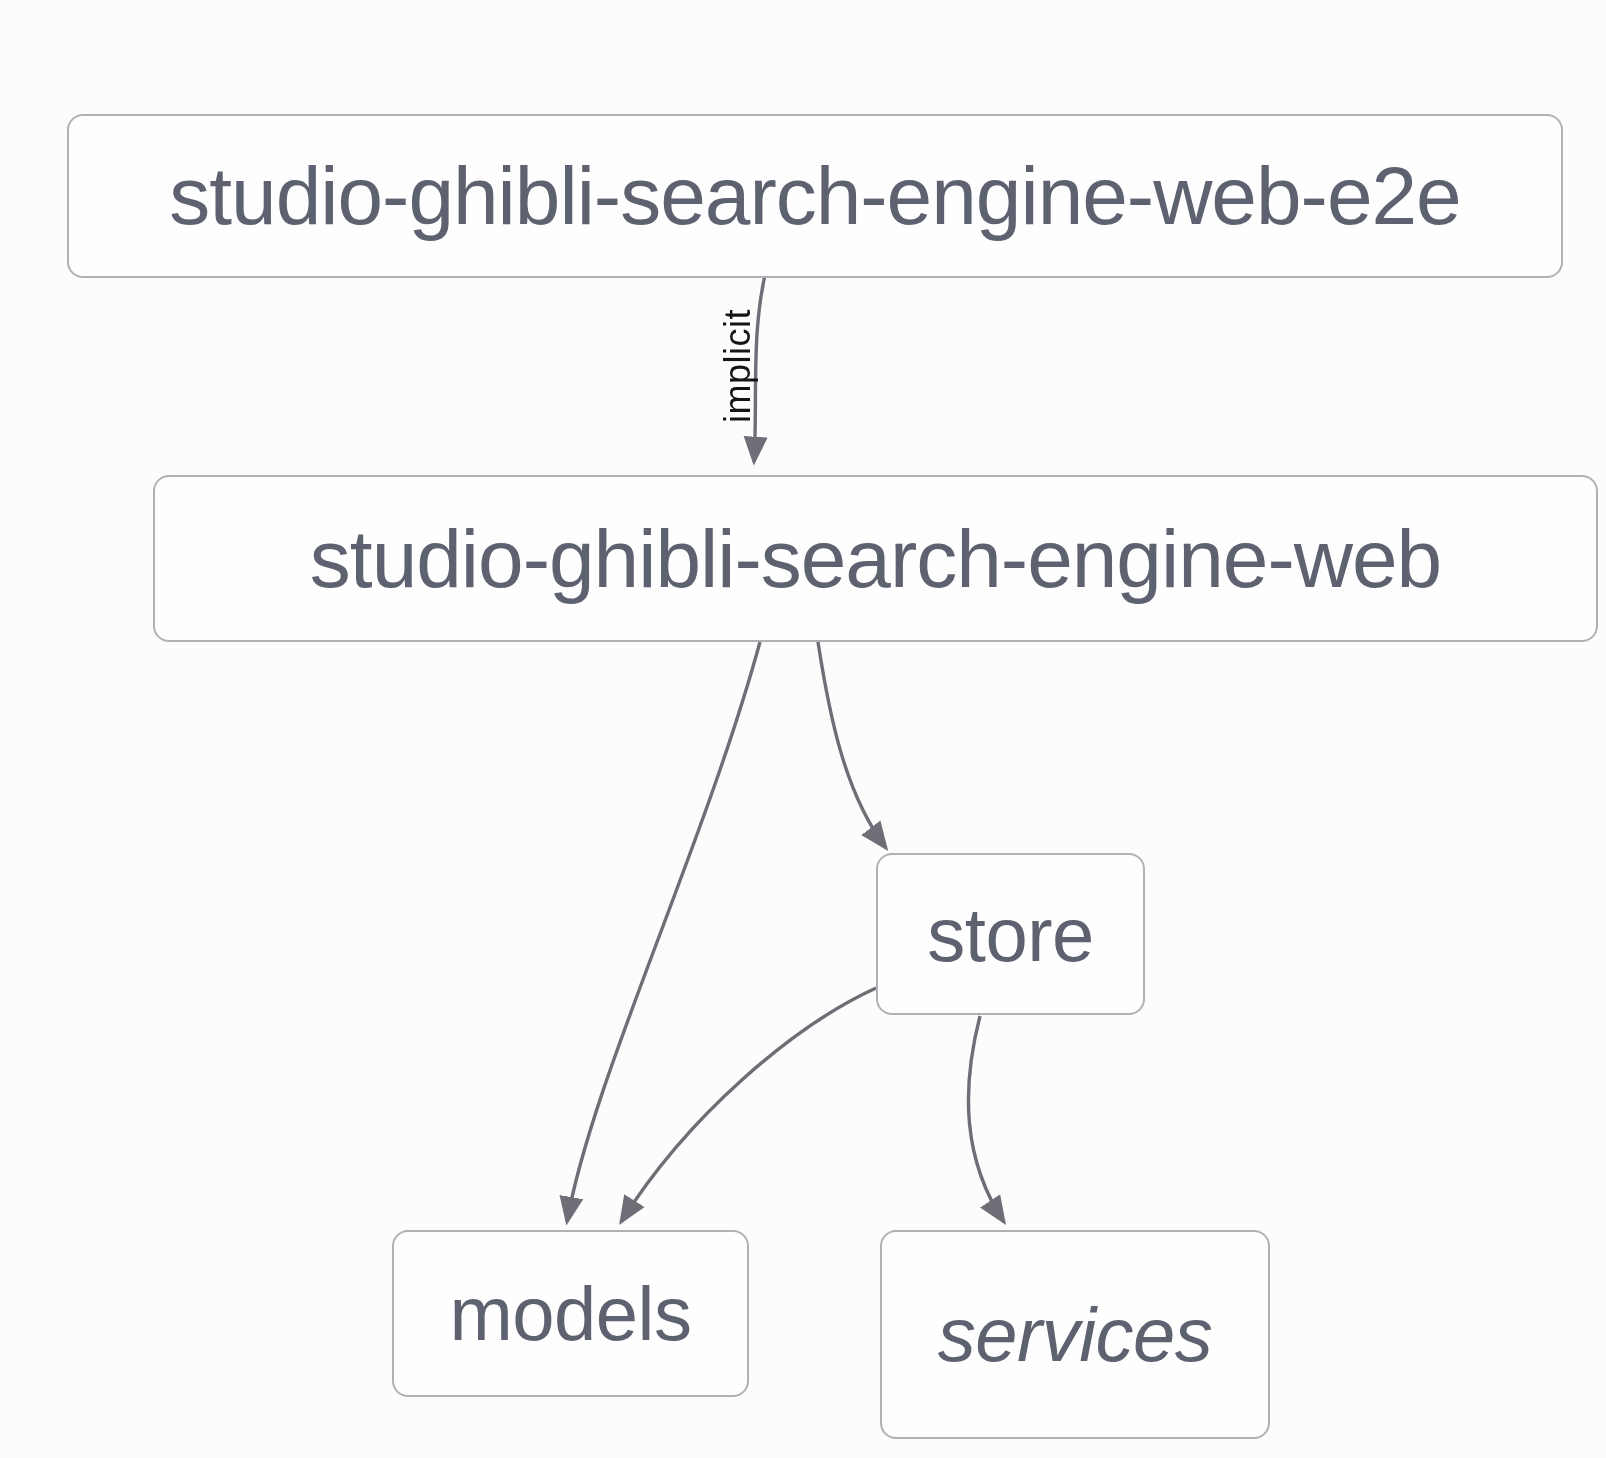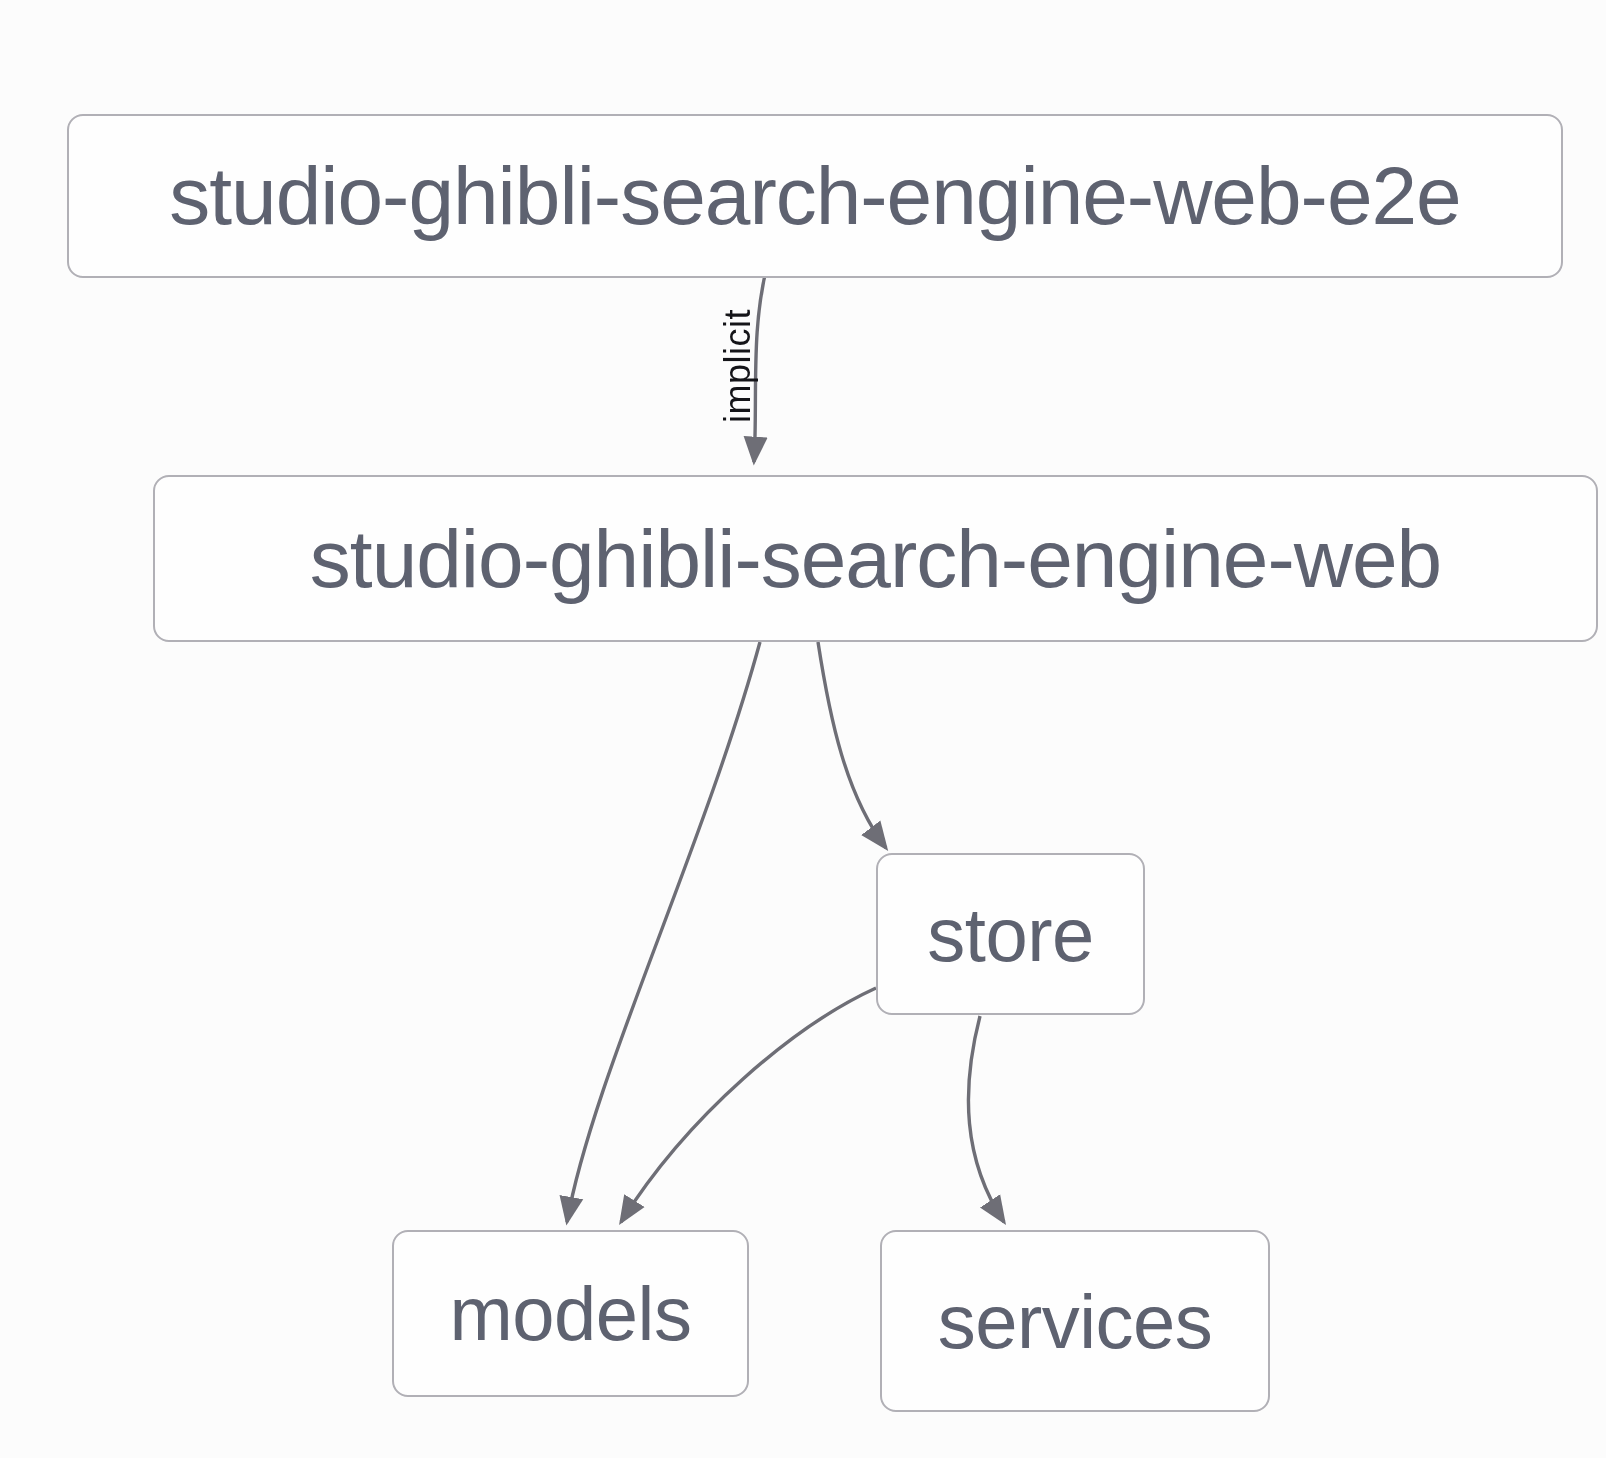--- a/index.html
+++ b/index.html
@@ -43,21 +43,21 @@
     border-radius:16px;
     color:var(--node-text);
     white-space:nowrap;
   }
   .node.big{font-size:82px;letter-spacing:-1px;}
   .node.small{font-size:76px;letter-spacing:-0.5px;text-align:right;}
   .node-e2e     {left:67px;  top:98px;   width:1496px; height:164px;margin-top:16px;}
   .node-web     {left:153px; top:475px;  width:1445px; height:167px;}
   .node-store   {left:876px; top:853px;  width:269px;  height:162px;}
   .node-models  {left:380px; top:1230px; width:357px;  height:167px;margin-left:12px;}
-  .node-services{left:880px; top:1230px; width:390px;  height:182px;}
+  .node-services{left:880px; top:1230px; width:390px;  height:209px;font-style:italic;}
   .edge-label{
     position:absolute;
     left:738px;
     top:366px;
     transform:translate(-50%,-50%) rotate(-90deg);
     font-size:36px;
     letter-spacing:0.5px;
     color:var(--edge-label-text);
     white-space:nowrap;
   }

